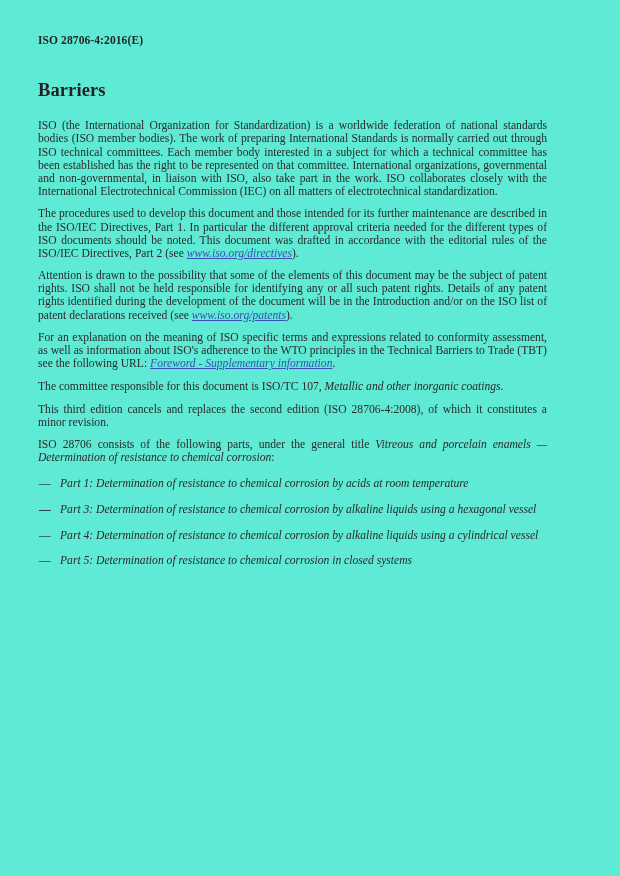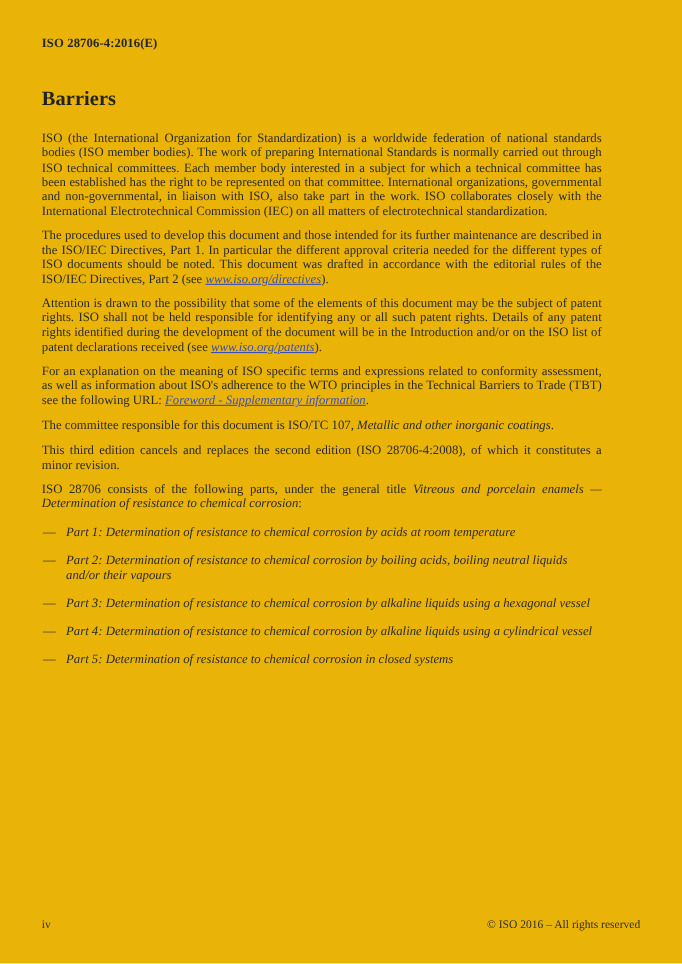--- a/index.html
+++ b/index.html
@@ -14,21 +14,21 @@
     font-family: "Liberation Serif", "DejaVu Serif", serif;
     color: #2b2b2b;
     overflow: hidden;
   }
   .page {
     position: absolute;
     left: 0;
     top: 0;
     width: 620px;
     height: 876px;
-    background: #eab308;
+    background: #5eead4;
   }
   .doc-header {
     position: absolute;
     left: 38px;
     top: 34px;
     font-size: 11.5px;
     font-weight: bold;
     letter-spacing: 0.1px;
     color: #252525;
   }
@@ -150,33 +150,29 @@
 
     <p class="para">
       <span>ISO 28706 consists of the following parts, under the general title </span><span class="it">Vitreous and porcelain enamels — Determination of resistance to chemical corrosion</span><span>:</span>
     </p>
 
     <ul class="parts-list">
       <li>
         <span class="dash">—</span><span>Part 1: Determination of resistance to chemical corrosion by acids at room temperature</span>
       </li>
       <li>
-        <span class="dash">—</span><span>Part 2: Determination of resistance to chemical corrosion by boiling acids, boiling neutral liquids and/or their vapours</span>
+        <span class="dash">—</span>
       </li>
       <li>
         <span class="dash">—</span><span>Part 3: Determination of resistance to chemical corrosion by alkaline liquids using a hexagonal vessel</span>
       </li>
       <li>
         <span class="dash">—</span><span>Part 4: Determination of resistance to chemical corrosion by alkaline liquids using a cylindrical vessel</span>
       </li>
       <li>
         <span class="dash">—</span><span>Part 5: Determination of resistance to chemical corrosion in closed systems</span>
       </li>
     </ul>
 
   </div>
 
-  <div class="footer">
-    <div class="footer-page">iv</div>
-    <div class="footer-copyright">© ISO 2016 – All rights reserved</div>
-  </div>
 
 </div>
 
 </body></html>

